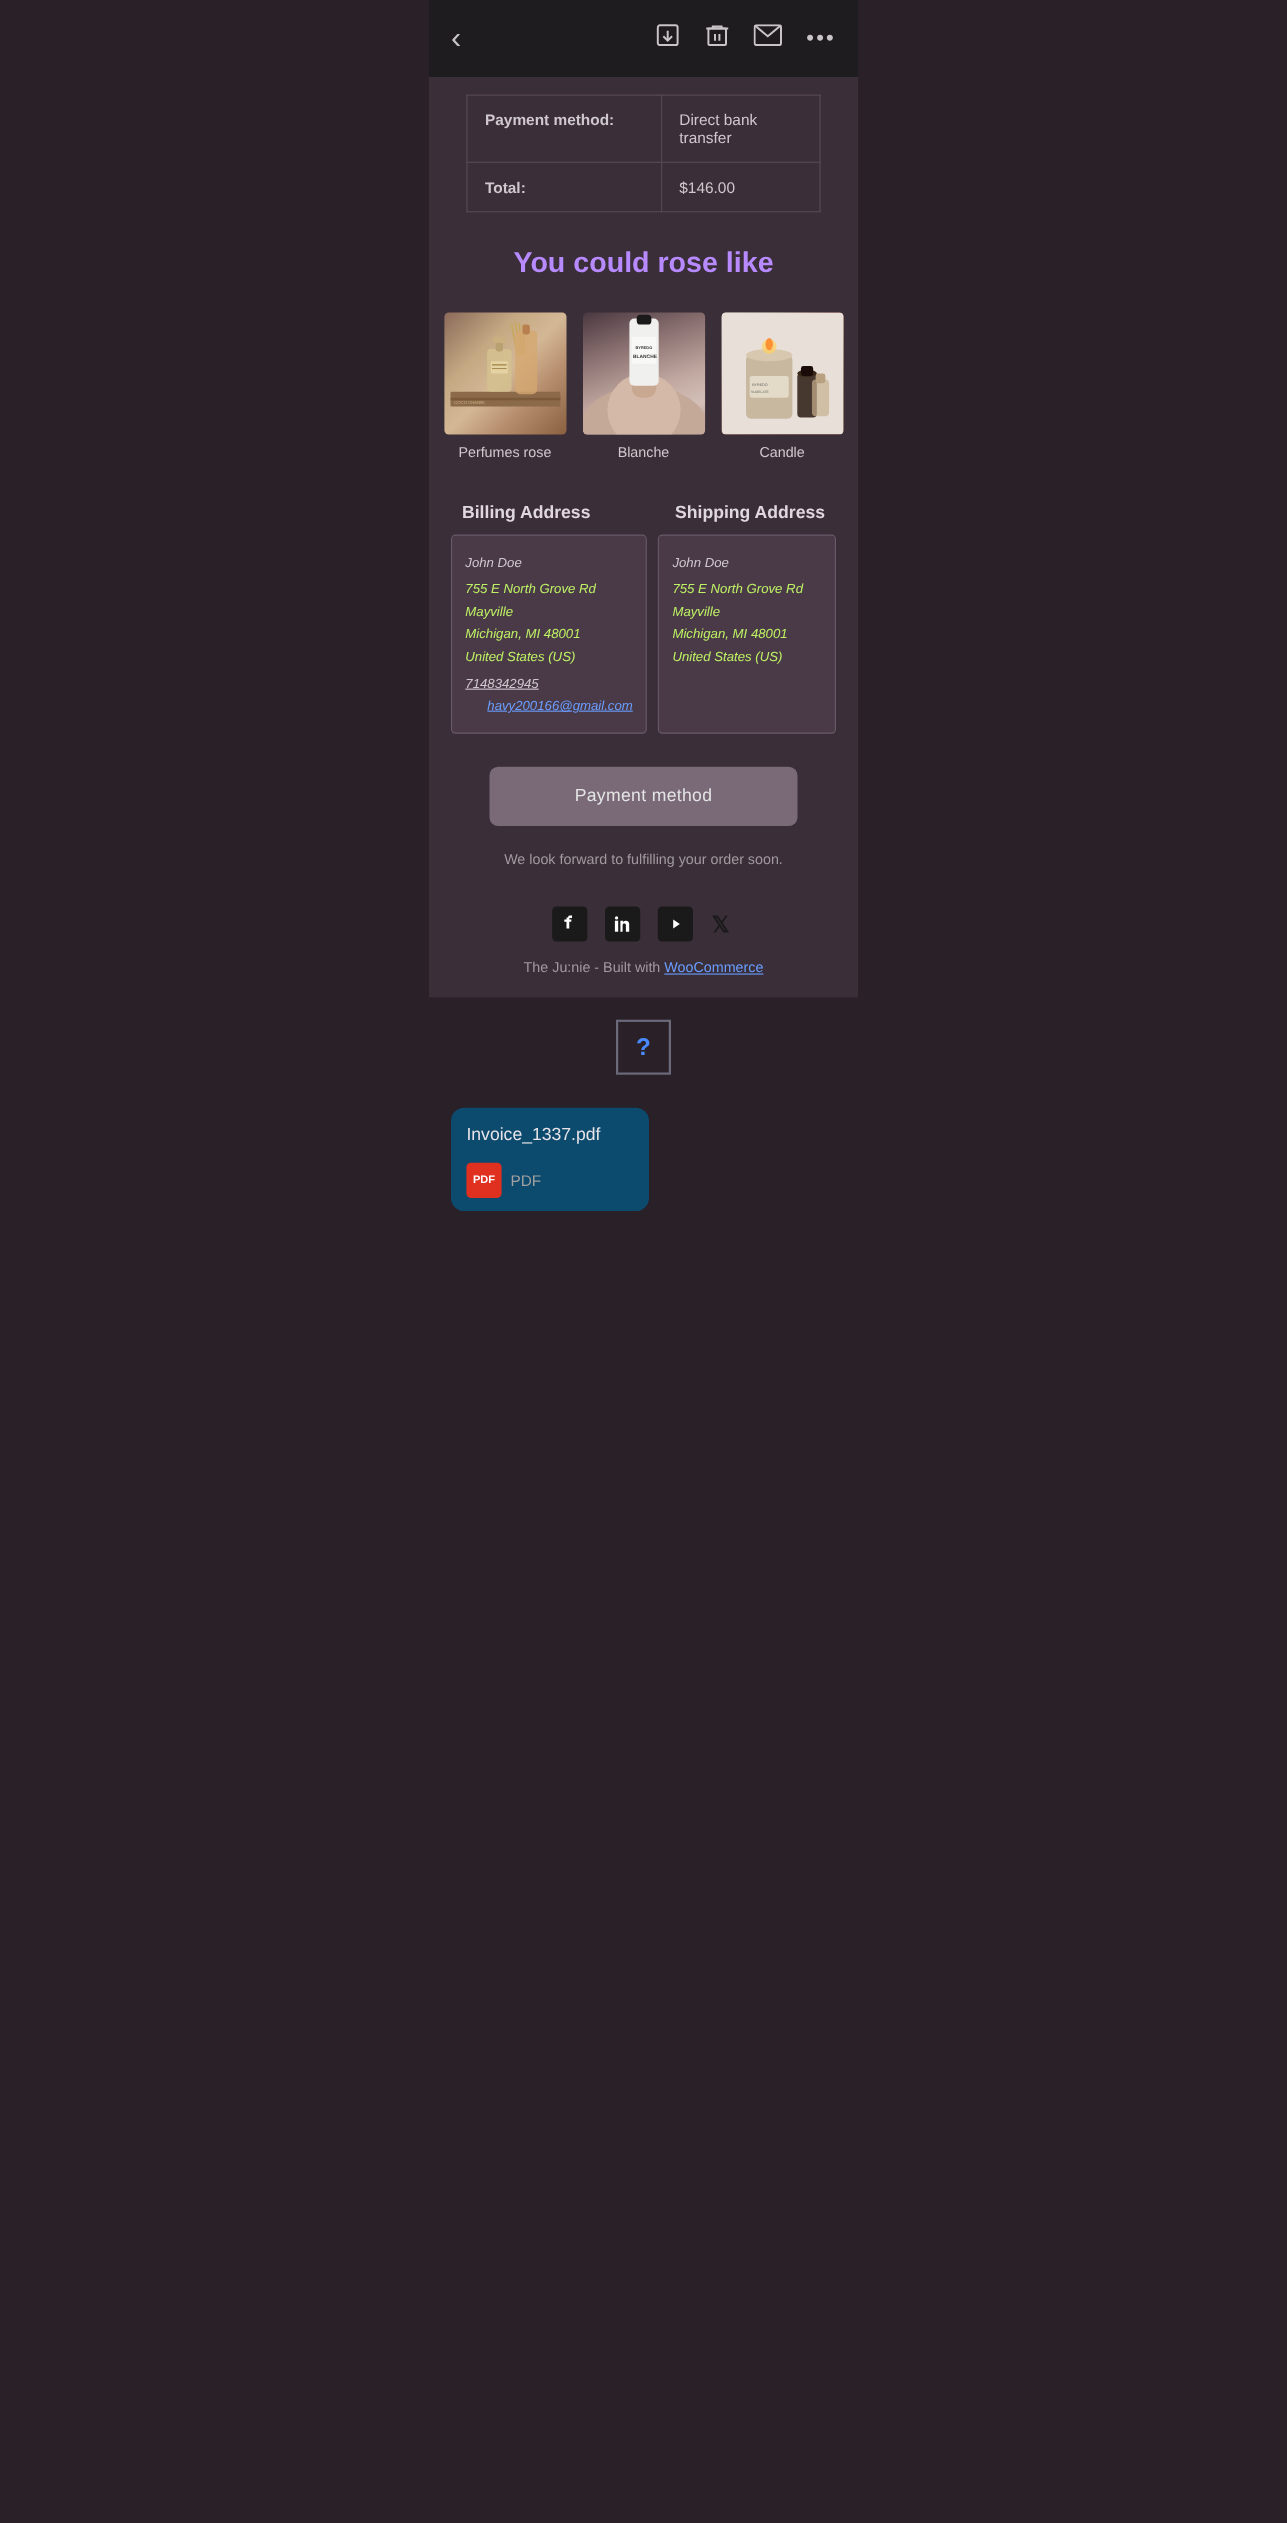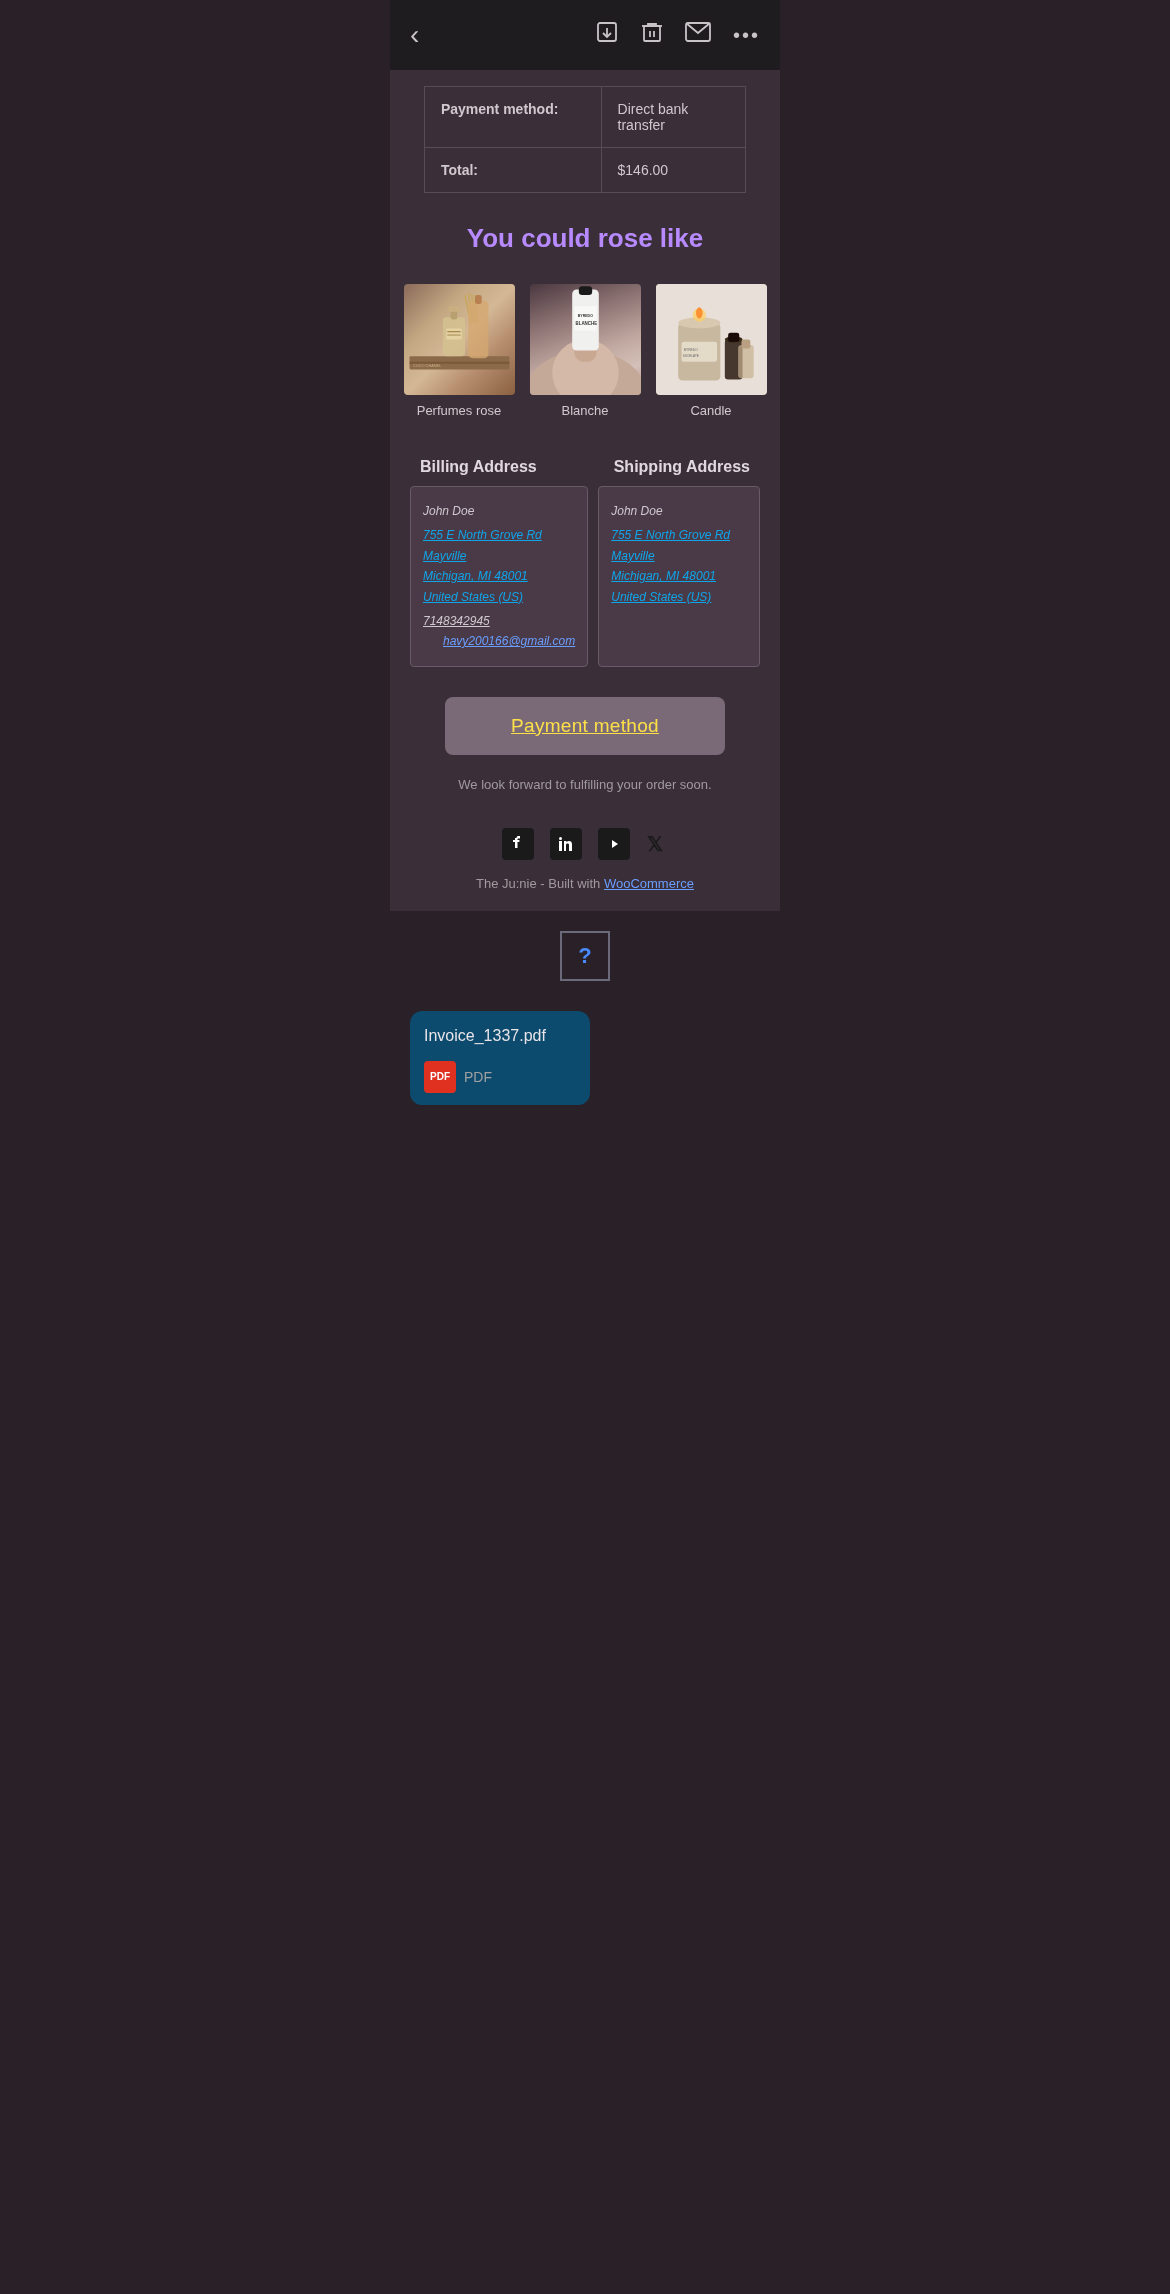--- a/index.html
+++ b/index.html
@@ -157,22 +157,21 @@
       line-height: 1.7;
     }
 
     .address-name {
       font-style: italic;
       color: #d0c8cf;
       margin-bottom: 4px;
     }
 
     .address-link {
-      color: #0ea5e9;
-      text-decoration: underline;
+      color: #bef264;
       font-style: italic;
     }
 
     .address-phone {
       color: #d0c8cf;
       font-style: italic;
       text-decoration: underline;
     }
 
     .address-email {
@@ -182,30 +181,29 @@
     }
 
     
     .payment-btn-wrap {
       padding: 20px 20px 10px;
       text-align: center;
     }
 
     .payment-btn {
       background-color: #7a6a78;
-      color: #fde047;
+      color: #e5e5e5;
       border: none;
       border-radius: 8px;
       padding: 18px 40px;
-      font-size: 19px;
+      font-size: 16px;
       font-weight: 500;
       width: 80%;
       cursor: pointer;
       letter-spacing: 0.3px;
-      text-decoration: underline;
     }
 
     
     .fulfillment-text {
       text-align: center;
       color: #a09aA0;
       font-size: 13px;
       padding: 12px 20px 20px;
     }
 

